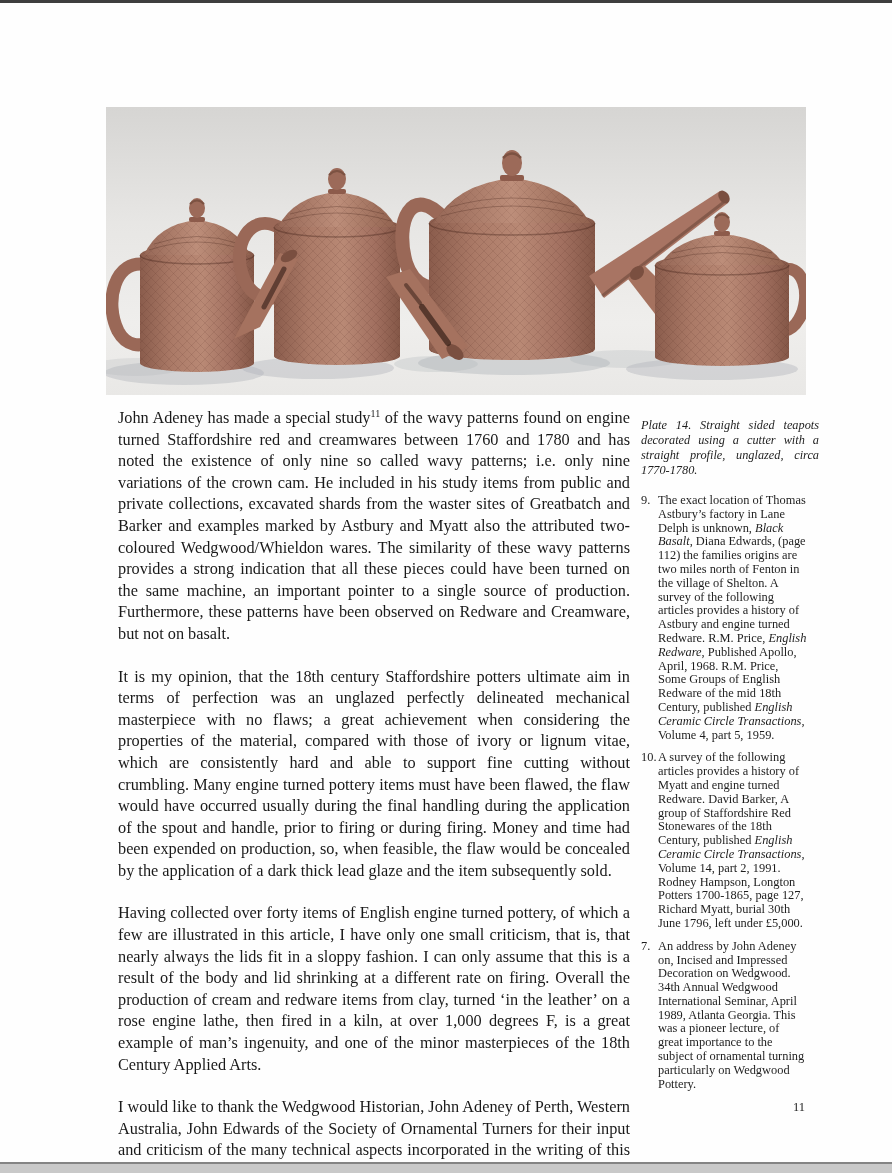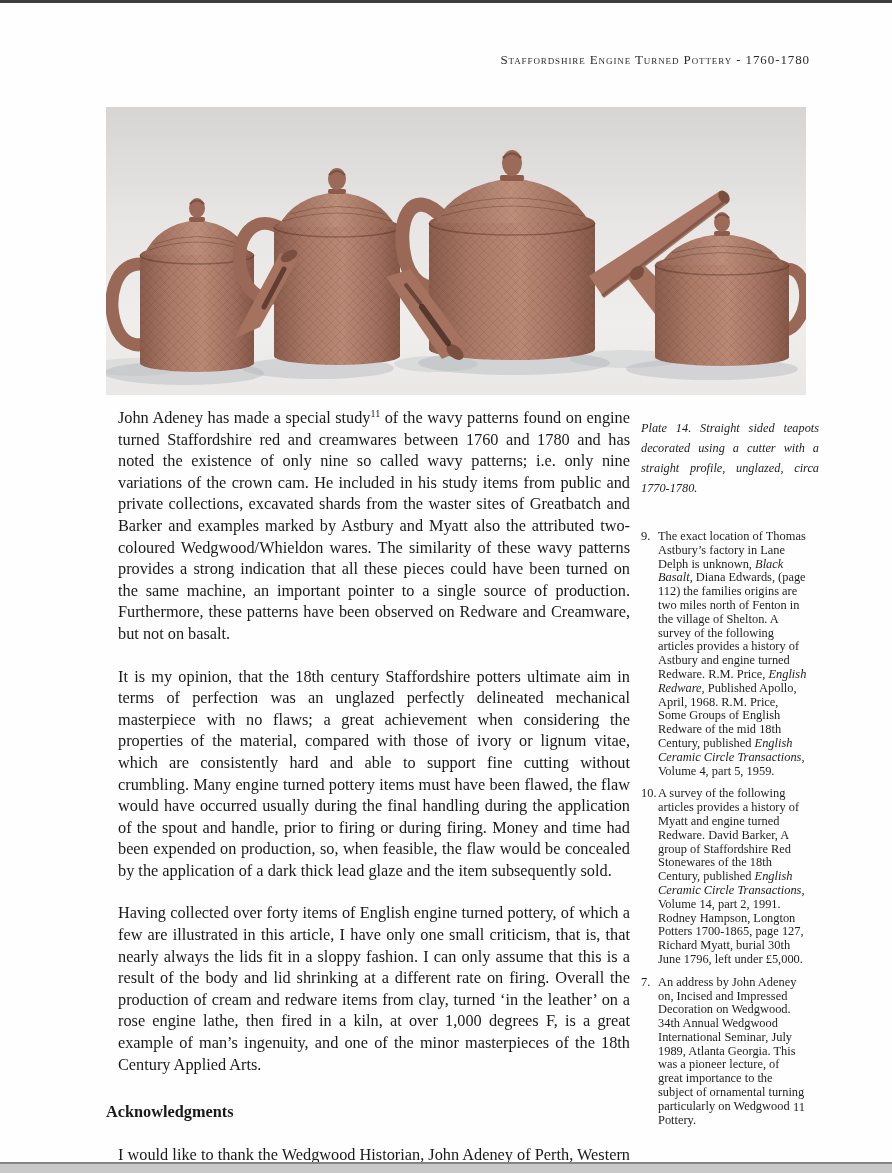--- a/index.html
+++ b/index.html
@@ -34,22 +34,22 @@
   }
   .body-col p { margin:0 0 21px 12px; }
   .body-col sup { font-size:10px; line-height:0; vertical-align:super; }
   .ack-heading { font-size:16.3px; font-weight:bold; margin:26px 0 21px 0; text-align:left; }
 
   .sidebar {
     position:absolute; left:641px; top:418px; width:178px;
     color:#1d1d1d;
   }
   .plate-caption {
-    font-size:12.3px; line-height:20px; font-style:italic;
-    text-align:justify; margin:0 0 32px 0;
+    font-size:12.3px; line-height:15px; font-style:italic;
+    text-align:justify; margin:0 0 16px 0;
   }
   .footnote {
     font-size:12.4px; line-height:13.8px;
     margin:0 12px 9px 0;
     padding-left:17px; text-indent:-17px;
   }
   .fn-num { display:inline-block; width:17px; text-indent:0; }
   .footnote i { font-style:italic; }
 
   .page-num {
@@ -57,21 +57,20 @@
     font-size:12.5px; color:#1c1c1c;
   }
 </style>
 </head>
 <body>
 
 <div class="page">
 
   <div class="scan-edge-top"></div>
 
-  <div class="running-head">Staffordshire Engine Turned Pottery - 1760-1780</div>
 
   <div class="photo">
     <svg viewBox="0 0 700 288" width="700" height="288">
       <defs>
         <linearGradient id="bgG" x1="0" y1="0" x2="0" y2="1">
           <stop offset="0" stop-color="#d6d5d3"></stop>
           <stop offset="0.4" stop-color="#e7e6e4"></stop>
           <stop offset="0.75" stop-color="#efeeec"></stop>
           <stop offset="1" stop-color="#e9e8e6"></stop>
         </linearGradient>
@@ -176,31 +175,30 @@
         <ellipse cx="616" cy="115" rx="8" ry="10" fill="#9c6a59"></ellipse>
         <path d="M609 111 Q616 104 623 111" stroke="#7c5242" stroke-width="2" fill="none"></path>
       </g>
     </svg>
   </div>
 
   <div class="body-col">
     <p><span>John Adeney has made a special study</span><sup>11</sup><span> of the wavy patterns found on engine turned Staffordshire red and creamwares between 1760 and 1780 and has noted the existence of only nine so called wavy patterns; i.e. only nine variations of the crown cam. He included in his study items from public and private collections, excavated shards from the waster sites of Greatbatch and Barker and examples marked by Astbury and Myatt also the attributed two-coloured Wedgwood/Whieldon wares. The similarity of these wavy patterns provides a strong indication that all these pieces could have been turned on the same machine, an important pointer to a single source of production. Furthermore, these patterns have been observed on Redware and Creamware, but not on basalt.</span></p>
     <p>It is my opinion, that the 18th century Staffordshire potters ultimate aim in terms of perfection was an unglazed perfectly delineated mechanical masterpiece with no flaws; a great achievement when considering the properties of the material, compared with those of ivory or lignum vitae, which are consistently hard and able to support fine cutting without crumbling. Many engine turned pottery items must have been flawed, the flaw would have occurred usually during the final handling during the application of the spout and handle, prior to firing or during firing. Money and time had been expended on production, so, when feasible, the flaw would be concealed by the application of a dark thick lead glaze and the item subsequently sold.</p>
     <p>Having collected over forty items of English engine turned pottery, of which a few are illustrated in this article, I have only one small criticism, that is, that nearly always the lids fit in a sloppy fashion. I can only assume that this is a result of the body and lid shrinking at a different rate on firing. Overall the production of cream and redware items from clay, turned ‘in the leather’ on a rose engine lathe, then fired in a kiln, at over 1,000 degrees F, is a great example of man’s ingenuity, and one of the minor masterpieces of the 18th Century Applied Arts.</p>
-    <h3 class="ack-heading">Acknowledgments</h3>
     <p>I would like to thank the Wedgwood Historian, John Adeney of Perth, Western Australia, John Edwards of the Society of Ornamental Turners for their input and criticism of the many technical aspects incorporated in the writing of this article, and Mike Darlow for the lathe photographs incorporated in the text.</p>
   </div>
 
   <div class="sidebar">
     <div class="plate-caption">Plate 14. Straight sided teapots decorated using a cutter with a straight profile, unglazed, circa 1770-1780.</div>
 
     <div class="footnote"><span class="fn-num">9.</span><span>The exact location of Thomas Astbury’s factory in Lane Delph is unknown, </span><i>Black Basalt</i><span>, Diana Edwards, (page 112) the families origins are two miles north of Fenton in the village of Shelton. A survey of the following articles provides a history of Astbury and engine turned Redware. R.M. Price, </span><i>English Redware</i><span>, Published Apollo, April, 1968. R.M. Price, Some Groups of English Redware of the mid 18th Century, published </span><i>English Ceramic Circle Transactions</i><span>, Volume 4, part 5, 1959.</span></div>
 
     <div class="footnote"><span class="fn-num">10.</span><span>A survey of the following articles provides a history of Myatt and engine turned Redware. David Barker, A group of Staffordshire Red Stonewares of the 18th Century, published </span><i>English Ceramic Circle Transactions</i><span>, Volume 14, part 2, 1991. Rodney Hampson, Longton Potters 1700-1865, page 127, Richard Myatt, burial 30th June 1796, left under £5,000.</span></div>
 
-    <div class="footnote"><span class="fn-num">7.</span><span>An address by John Adeney on, Incised and Impressed Decoration on Wedgwood. 34th Annual Wedgwood International Seminar, July 1989, Atlanta Georgia. This was a pioneer lecture, of great importance to the subject of ornamental turning particularly on Wedgwood Pottery.</span></div>
+    <div class="footnote"><span class="fn-num">7.</span><span>An address by John Adeney on, Incised and Impressed Decoration on Wedgwood. 34th Annual Wedgwood International Seminar, April 1989, Atlanta Georgia. This was a pioneer lecture, of great importance to the subject of ornamental turning particularly on Wedgwood Pottery.</span></div>
   </div>
 
   <div class="page-num">11</div>
 
   <div class="scan-edge-bottom"></div>
 
 </div>
 
 </body></html>

